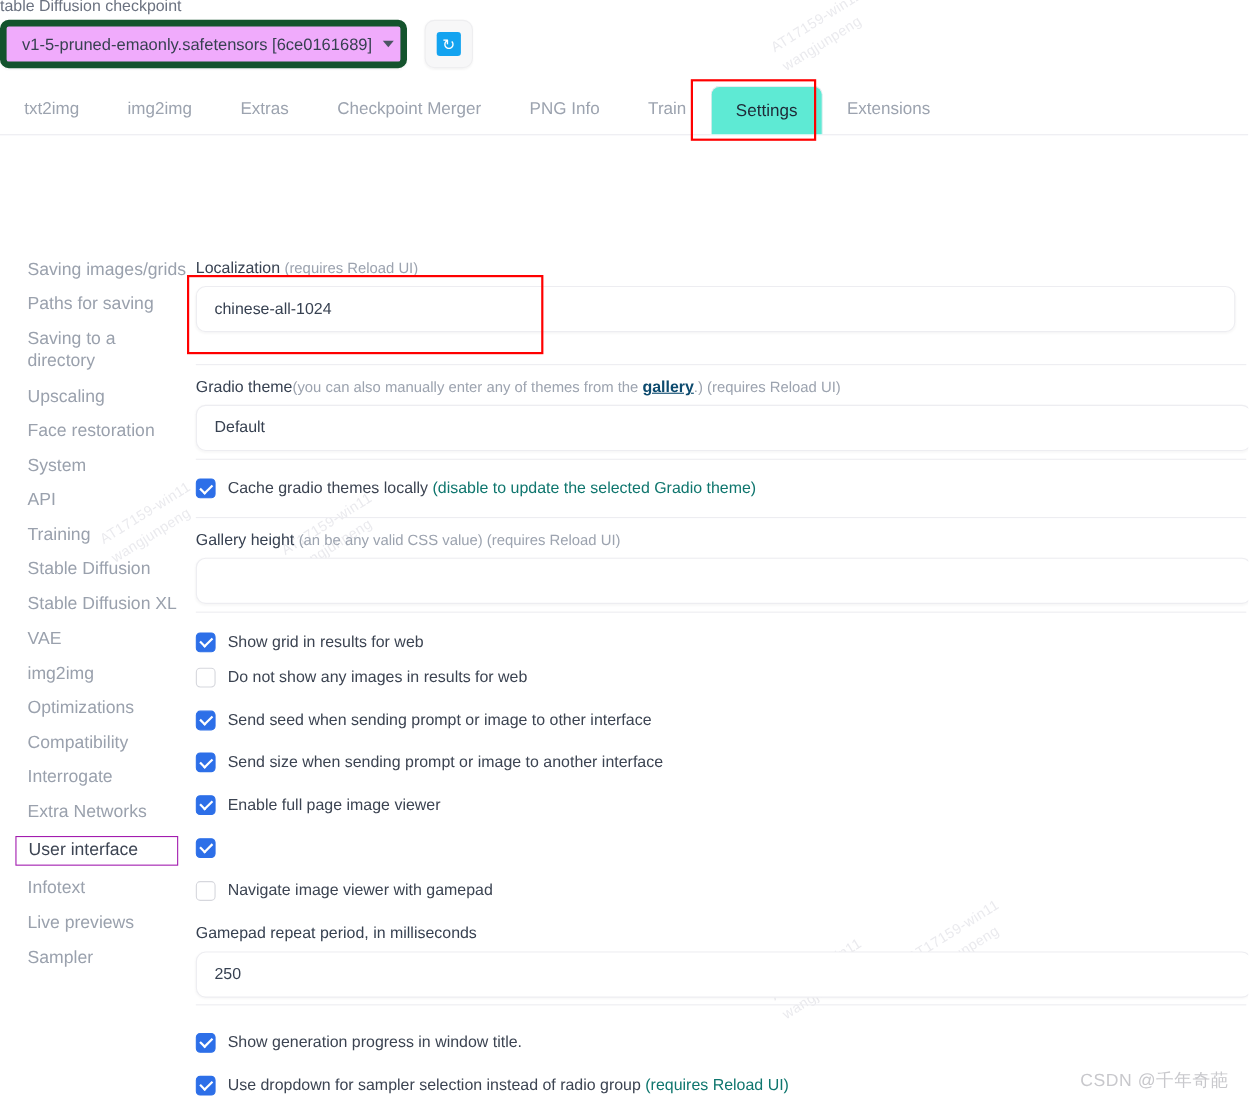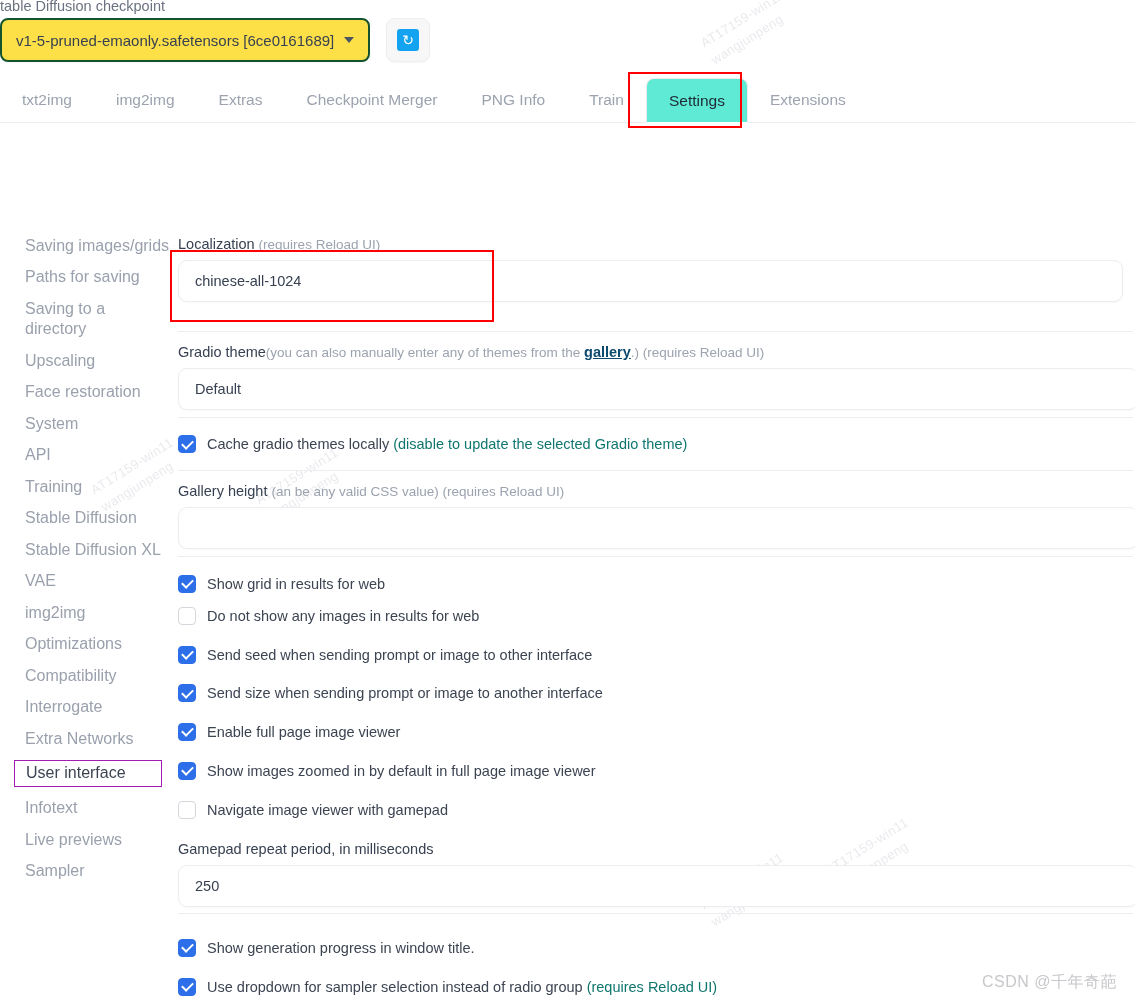--- a/index.html
+++ b/index.html
@@ -48,23 +48,23 @@
     color: #6b7280;
   }
   .ckpt-row {
     position: absolute;
     left: 0; top: 18px;
     display: flex; align-items: flex-start; gap: 16px;
   }
   .ckpt-select {
     width: 370px; height: 44px;
     margin-left: 0;
-    border: 2px solid #14532d;
+    border: 6px solid #14532d;
     border-radius: 8px;
-    background: #fde047;
+    background: #f0abfc;
     display: flex; align-items: center;
     padding: 0 14px;
     box-shadow: 0 1px 2px rgba(0,0,0,.04);
     position: relative;
   }
   .ckpt-select .val {
     font-size: 15px;
     color: #374151;
     white-space: nowrap;
   }
@@ -356,21 +356,20 @@
         <div class="chk-row" style="height:38px;">
           <span class="chk on"></span>
           <span class="chk-label">Send size when sending prompt or image to another interface</span>
         </div>
         <div class="chk-row" style="height:39px;">
           <span class="chk on"></span>
           <span class="chk-label">Enable full page image viewer</span>
         </div>
         <div class="chk-row" style="height:39px;">
           <span class="chk on"></span>
-          <span class="chk-label">Show images zoomed in by default in full page image viewer</span>
         </div>
         <div class="chk-row" style="height:39px;">
           <span class="chk"></span>
           <span class="chk-label">Navigate image viewer with gamepad</span>
         </div>
       </div>
 
       <div style="height:84px; padding-top:12px;">
         <div class="field-label">Gamepad repeat period, in milliseconds</div>
         <div class="textbox" style="width:960px;">

